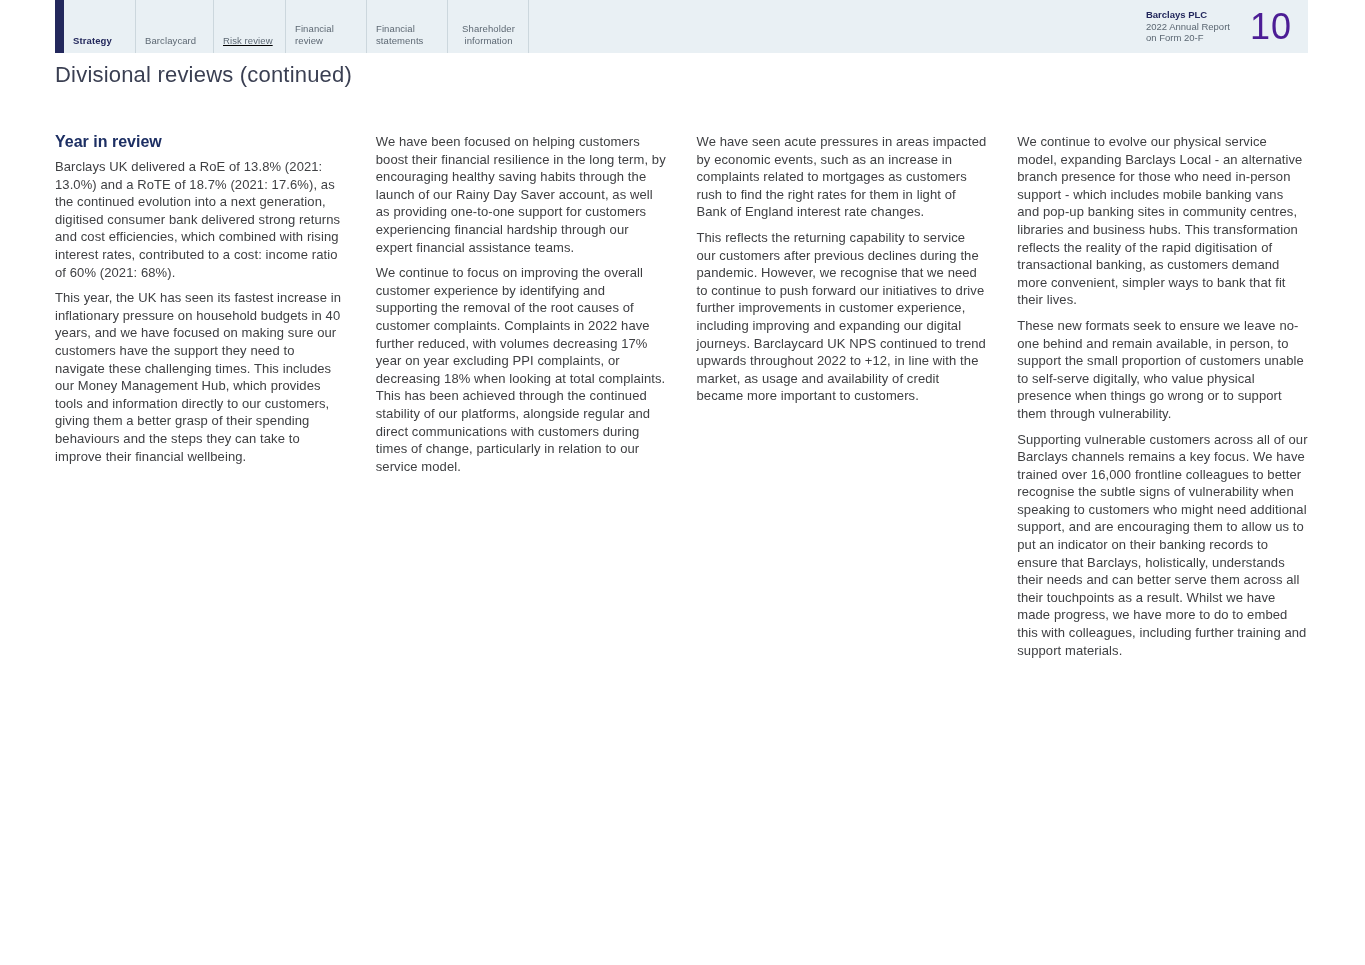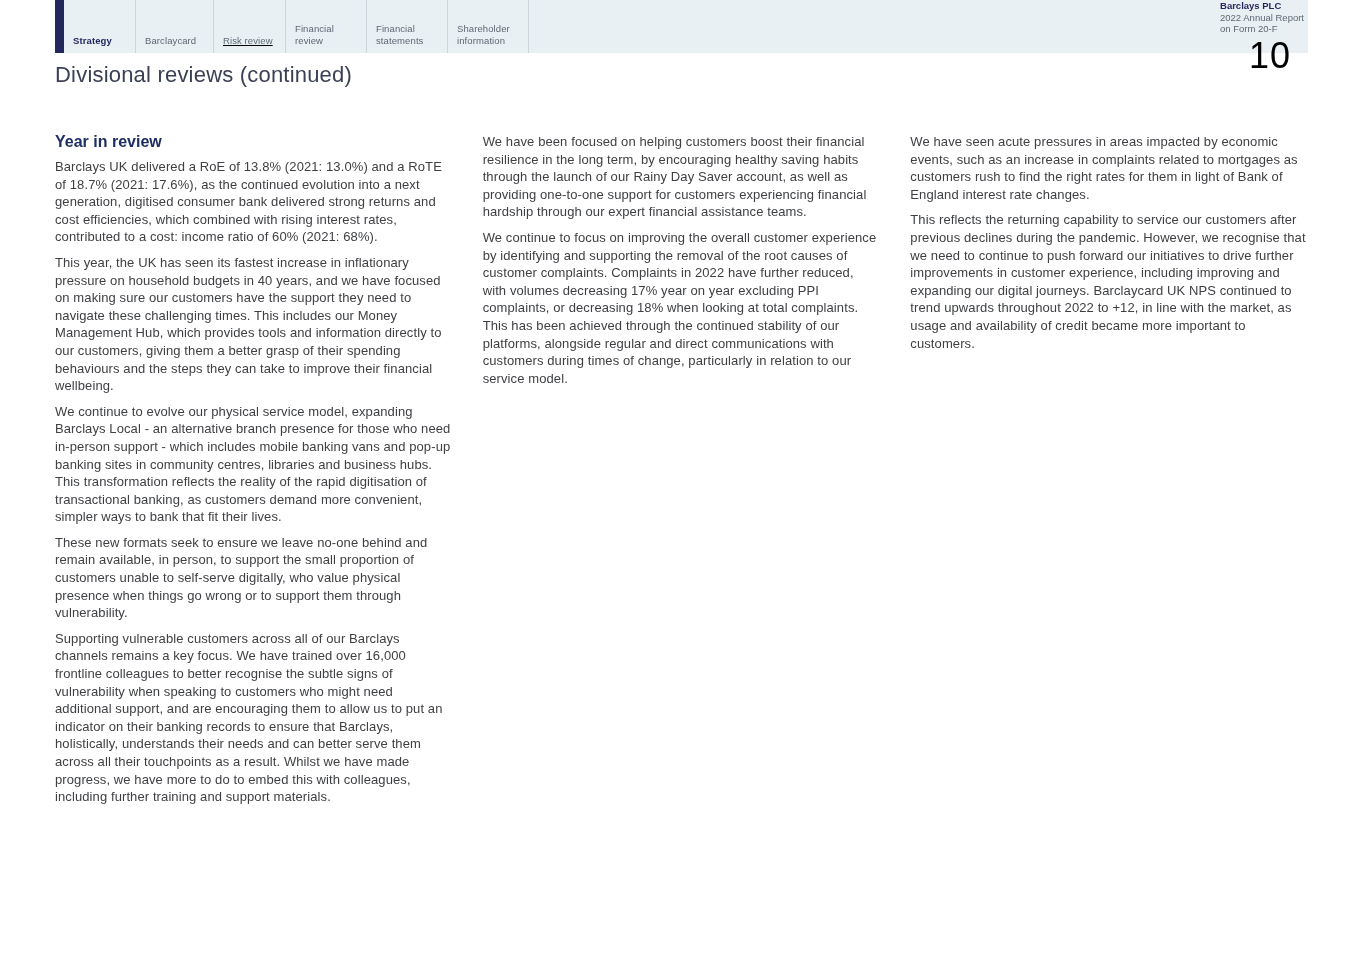--- a/index.html
+++ b/index.html
@@ -46,42 +46,41 @@
   .tab.active span {
     color: #23285c;
     font-weight: 700;
   }
   .tab-0 { width: 72px; }
   .tab-1 { width: 118px; }
   .tab-2 { width: 78px; }
   .tab-3 { width: 72px; text-decoration: underline; }
   .tab-4 { width: 81px; }
   .tab-5 { width: 81px; }
-  .tab-6 { width: 81px; }
+  .tab-6 { width: 81px; text-align: center; }
 
   .report-meta {
     margin-left: auto;
     display: flex;
     align-items: center;
-    padding-right: 4px;
-    flex-direction: column;
+    padding-right: 12px;
   }
   .meta-text {
     font-size: 9.5px;
     line-height: 11.5px;
     color: #5b6772;
   }
   .meta-text .company {
     color: #23285c;
     font-weight: 700;
   }
   .pagenum {
     font-size: 36px;
     font-weight: 300;
-    color: #000000;
+    color: #4c1d95;
     margin-left: 20px;
     margin-right: 4px;
     letter-spacing: 1px;
   }
 
   
   .content {
     position: absolute;
     top: 53px;
     left: 55px;
@@ -89,21 +88,21 @@
   }
   h1.page-title {
     margin: 9px 0 0 0;
     font-size: 22px;
     font-weight: 400;
     color: #3a3f52;
     letter-spacing: 0.2px;
   }
   .columns {
     display: grid;
-    grid-template-columns: repeat(3, 1fr);
+    grid-template-columns: repeat(4, 1fr);
     column-gap: 30px;
     margin-top: 45px;
   }
   .col h2 {
     margin: 0 0 7px 0;
     font-size: 16px;
     font-weight: 700;
     color: #1d2f63;
   }
   .col p {

